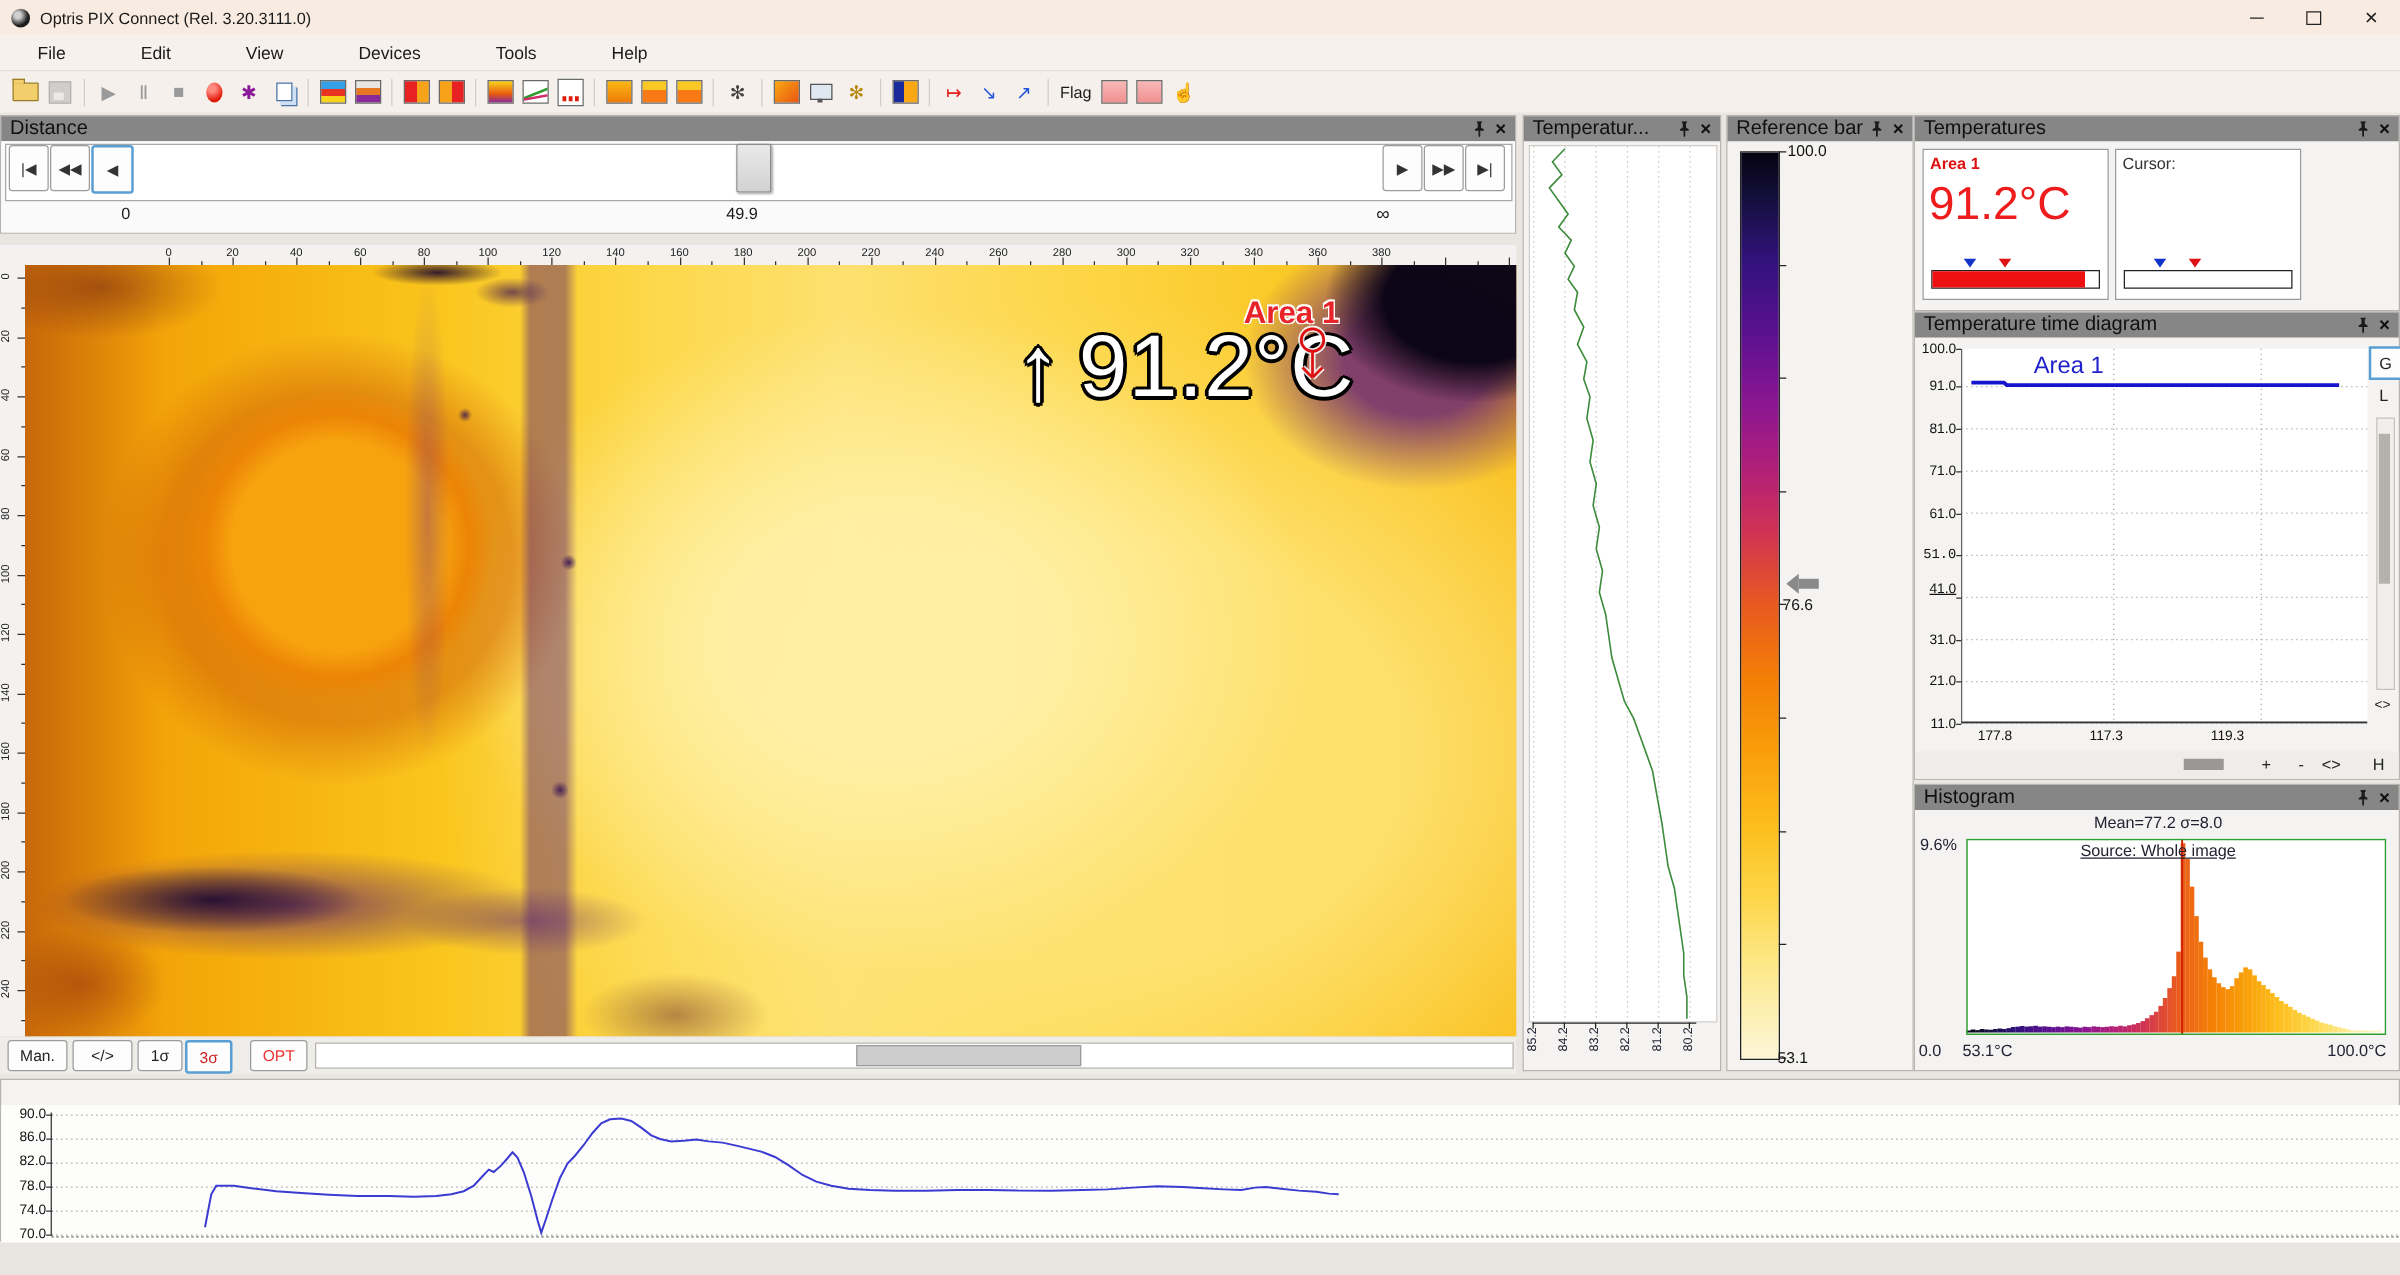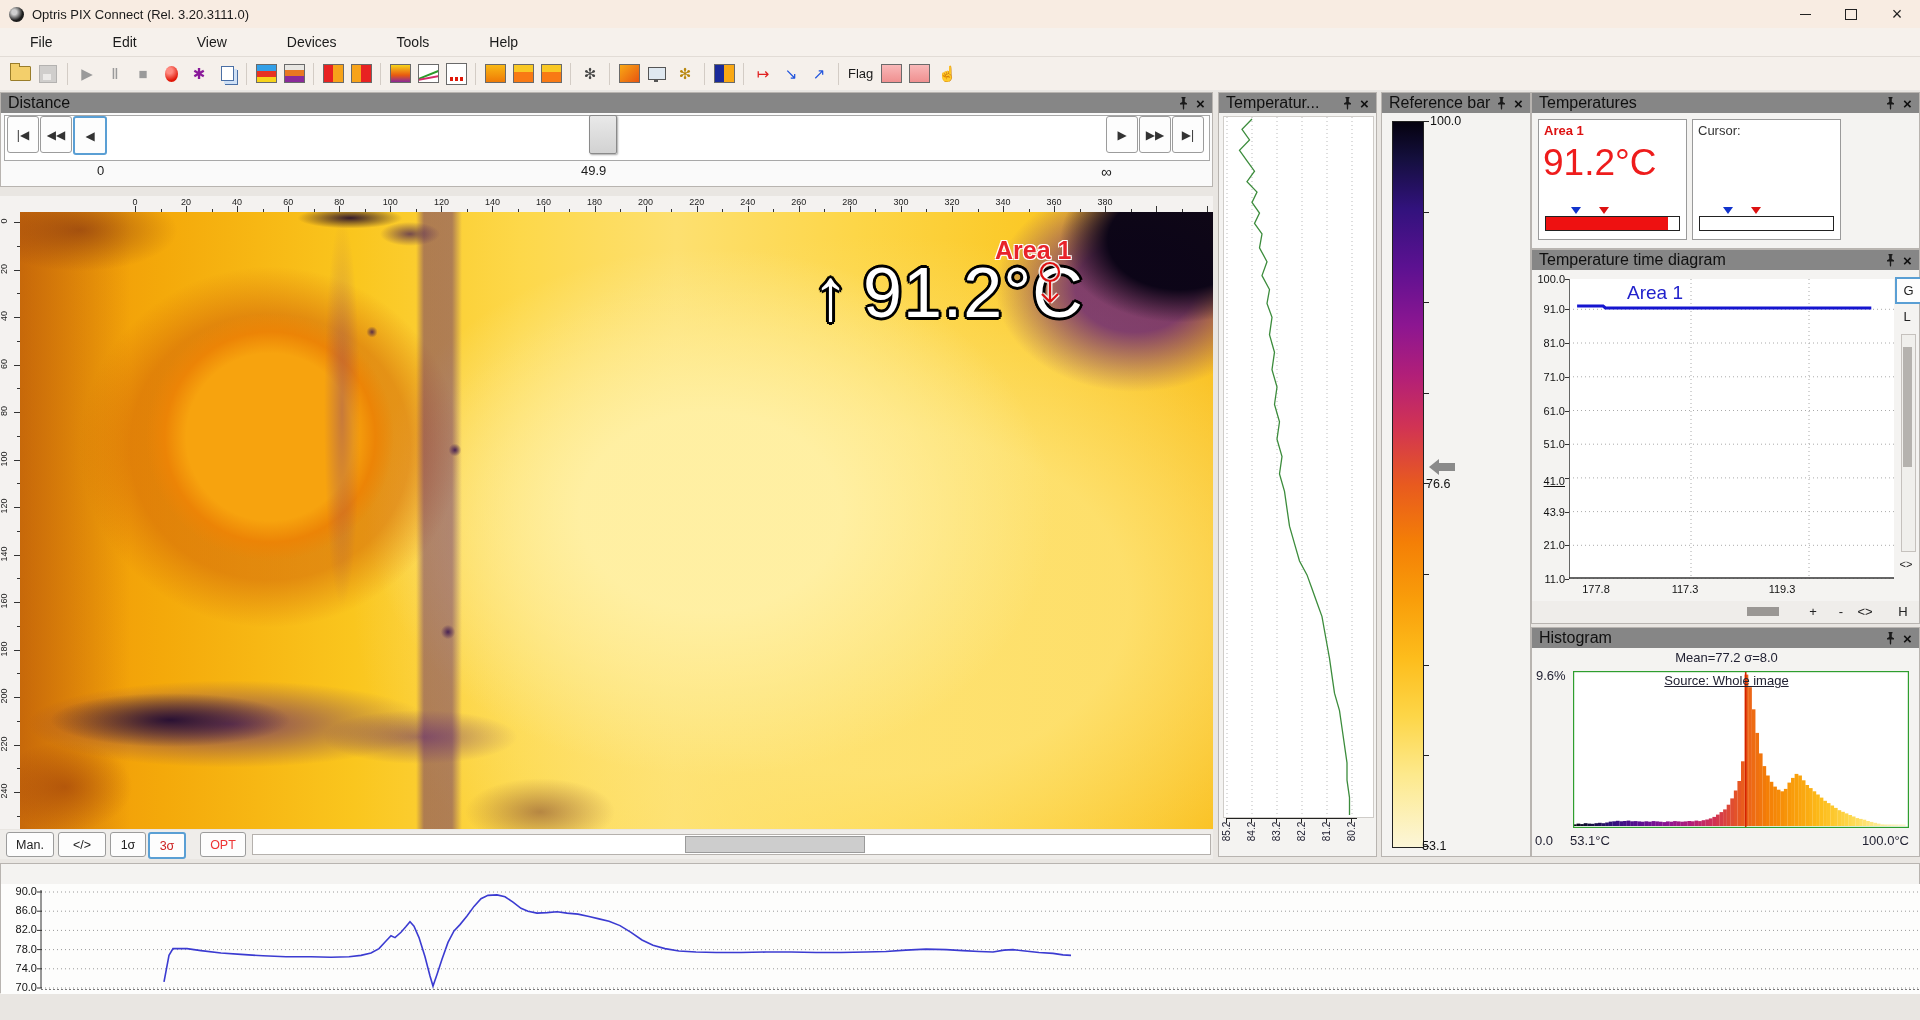--- a/index.html
+++ b/index.html
@@ -527,25 +527,25 @@
         <div class="td-ylab" style="top: 23px;">100.0</div>
         <div style="position: absolute; left: 33px; top: 29px; width: 4px; height: 1px; background: rgb(51, 51, 51);"></div>
         <div class="td-ylab" style="top: 53.3px;">91.0</div>
         <div style="position: absolute; left: 33px; top: 59.3px; width: 4px; height: 1px; background: rgb(51, 51, 51);"></div>
         <div class="td-ylab" style="top: 87px;">81.0</div>
         <div style="position: absolute; left: 33px; top: 93px; width: 4px; height: 1px; background: rgb(51, 51, 51);"></div>
         <div class="td-ylab" style="top: 120.8px;">71.0</div>
         <div style="position: absolute; left: 33px; top: 126.8px; width: 4px; height: 1px; background: rgb(51, 51, 51);"></div>
         <div class="td-ylab" style="top: 154.5px;">61.0</div>
         <div style="position: absolute; left: 33px; top: 160.5px; width: 4px; height: 1px; background: rgb(51, 51, 51);"></div>
-        <div class="td-ylab" style="top: 188.2px;">51.0</div>
+        <div class="td-ylab" style="top: 188.2px; font-family: Liberation Mono, monospace;">51.0</div>
         <div style="position: absolute; left: 33px; top: 194.2px; width: 4px; height: 1px; background: rgb(51, 51, 51);"></div>
-        <div class="td-ylab" style="top: 225px; text-decoration: underline;">41.0</div>
+        <div class="td-ylab" style="top: 215px; text-decoration: underline;">41.0</div>
         <div style="position: absolute; left: 33px; top: 227.9px; width: 4px; height: 1px; background: rgb(51, 51, 51);"></div>
-        <div class="td-ylab" style="top: 255.6px;">43.9</div>
+        <div class="td-ylab" style="top: 255.6px;">31.0</div>
         <div style="position: absolute; left: 33px; top: 261.6px; width: 4px; height: 1px; background: rgb(51, 51, 51);"></div>
         <div class="td-ylab" style="top: 289.3px;">21.0</div>
         <div style="position: absolute; left: 33px; top: 295.3px; width: 4px; height: 1px; background: rgb(51, 51, 51);"></div>
         <div class="td-ylab" style="top: 323px;">11.0</div>
         <div style="position: absolute; left: 33px; top: 329px; width: 4px; height: 1px; background: rgb(51, 51, 51);"></div>
       </div>
     <div id="td-xlabels">
         <div class="td-xlab" style="left: 42px;">177.8</div>
         <div class="td-xlab" style="left: 131px;">117.3</div>
         <div class="td-xlab" style="left: 228px;">119.3</div>

